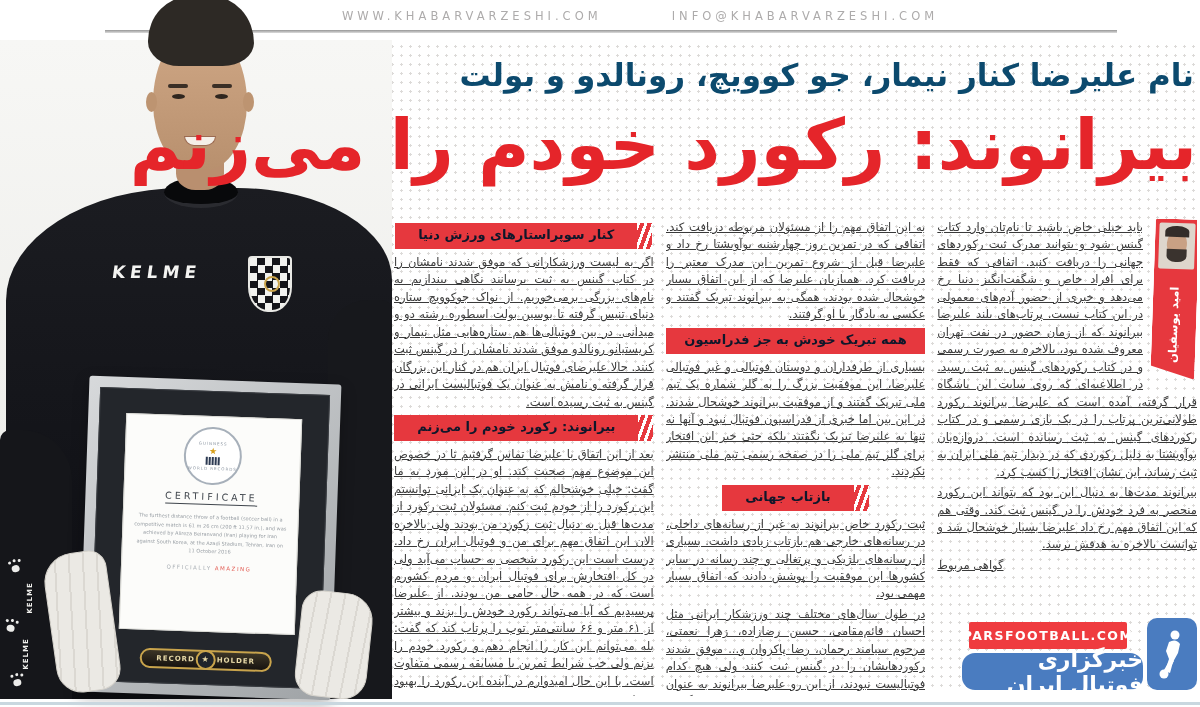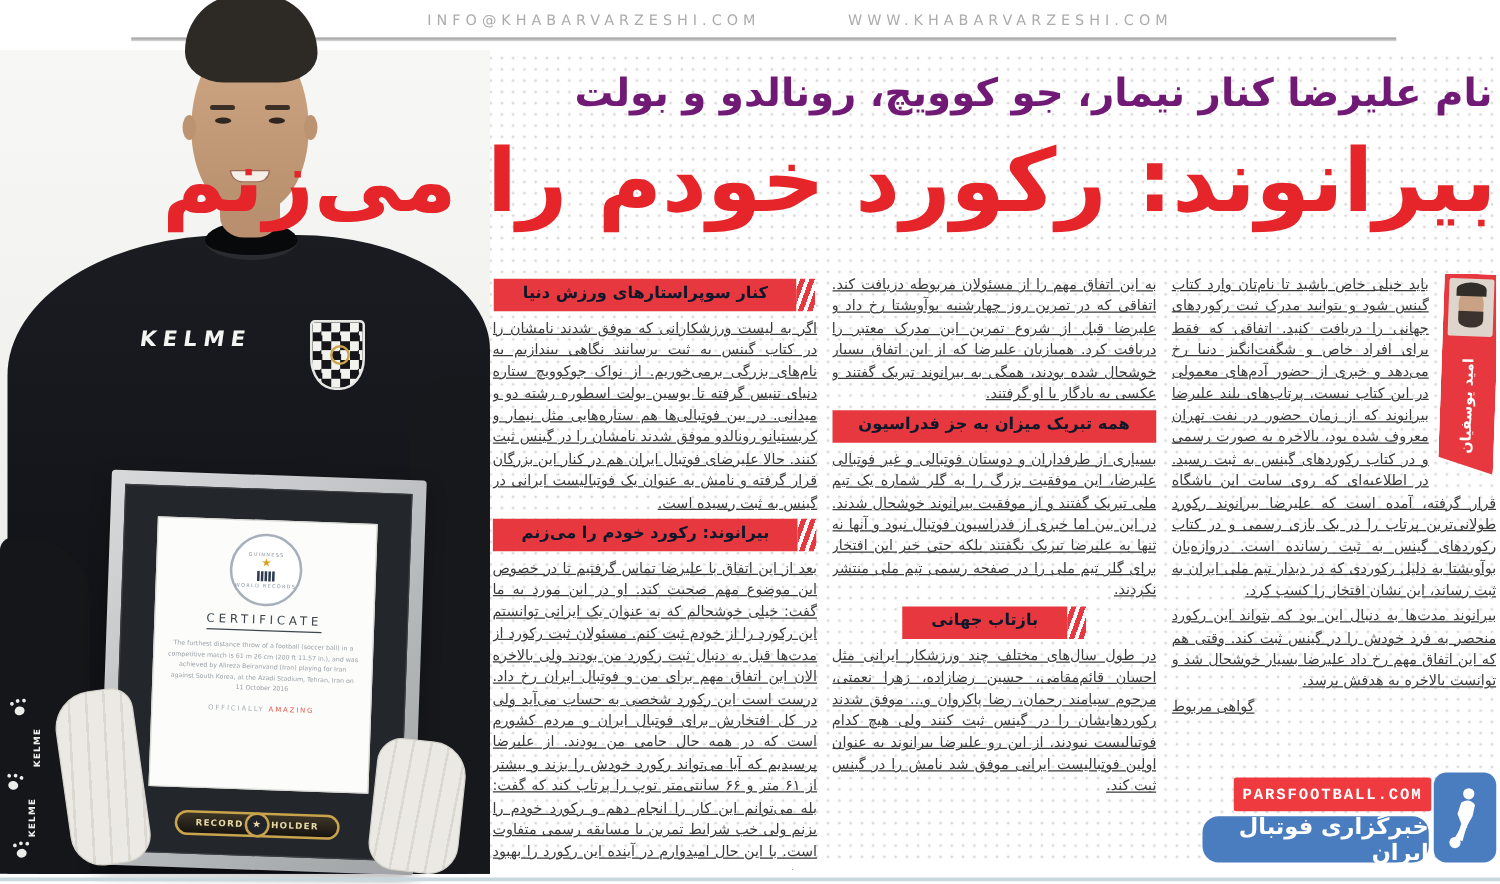--- a/index.html
+++ b/index.html
@@ -93,21 +93,21 @@
                      border:2px solid #c9a44c; border-radius:50%; color:#e7d9a8; font-size:8px;
                      line-height:16px; text-align:center; }
   .glove { position:absolute; background:#ebe9e4; border:1px solid #d6d3cc;
            background-image:repeating-linear-gradient(95deg, transparent 0 12px, #dbd8d2 12px 14px); }
   .glove.left { left:50px; top:552px; width:64px; height:140px; border-radius:30px 18px 22px 26px;
                 transform:rotate(-8deg); }
   .glove.right { left:298px; top:592px; width:72px; height:106px; border-radius:20px 28px 24px 22px;
                  transform:rotate(6deg); }
 
   
-  .kicker { position:absolute; right:6px; top:57px; font-size:31px; font-weight:bold; color:#701a75;
+  .kicker { position:absolute; right:6px; top:57px; font-size:31px; font-weight:bold; color:#0c4a6e;
             direction:rtl; white-space:nowrap; z-index:2;text-align:center; }
   .main-title { position:absolute; right:3px; top:100px; font-size:70px; font-weight:bold;
                 color:#e5252a; direction:rtl; white-space:nowrap; line-height:1.3; z-index:2; }
 
   
   .article { position:absolute; top:219px; left:394px; right:3px; height:477px; z-index:10;
              direction:rtl; display:flex; gap:12px; overflow:hidden; }
   .col { flex:1; font-size:11.5px; line-height:1.52; text-align:justify; color:#3a3a3a;
          overflow:hidden; }
   .col p { margin:0 0 3px;text-decoration:underline; }
@@ -129,43 +129,43 @@
   .ap-hair { position:absolute; left:6px; top:3px; width:24px; height:11px; background:#332d29;
              border-radius:50% 50% 0 0; }
   .ap-beard { position:absolute; left:8px; top:26px; width:20px; height:13px; background:#3a332e;
               border-radius:0 0 45% 45%; }
   .author-name { position:absolute; top:97px; left:-33px; width:110px; text-align:center;
                  transform:rotate(-90deg); color:#fff; font-size:11.5px; font-weight:bold;
                  white-space:nowrap; }
 
   
   .watermark { position:absolute; right:3px; top:618px; width:238px; height:72px; z-index:30; }
-  .wm-site { position:absolute; right:52px; top:4px; width:158px; height:27px; background:#ef3b3f;
+  .wm-site { position:absolute; right:70px; top:4px; width:158px; height:27px; background:#ef3b3f;
              color:#fff; font-size:12.5px; font-weight:bold; letter-spacing:1.5px;
-             display:flex; align-items:center; justify-content:center; border-radius:2px;font-family:Liberation Mono, monospace; }
+             display:flex; align-items:center; justify-content:center; border-radius:2px; }
   .wm-agency { position:absolute; right:54px; top:35px; width:181px; height:37px; background:#4a7cc0;
-               color:#fff; font-size:18px; font-weight:bold; display:flex; align-items:center;
+               color:#fff; font-size:22px; font-weight:bold; display:flex; align-items:center;
                justify-content:center; border-radius:13px; direction:rtl; }
   .wm-tile { position:absolute; right:0; top:0; width:50px; height:72px; background:#4a7cc0;
              border-radius:10px; display:flex; align-items:center; justify-content:center; }
 
   
   .bottom-rule { position:absolute; left:0; right:0; bottom:2px; height:3px; background:#c9d7df;
                  z-index:4; }
 </style>
 </head>
 <body>
 
 <div class="page">
 
   <div class="dots"></div>
 
   <div class="top-header">
+    <span>WWW.KHABARVARZESHI.COM</span>
     <span>INFO@KHABARVARZESHI.COM</span>
-    <span>WWW.KHABARVARZESHI.COM</span>
   </div>
   <div class="header-rule"></div>
 
   <div class="photo">
     <div class="photo-bg"></div>
     <div class="pants"></div>
     <div class="jersey"></div>
     <div class="arm-left"></div>
     <div class="arm-right"></div>
     <div class="collar"></div>
@@ -237,27 +237,28 @@
       </div>
       <p>باید خیلی خاص باشید تا نام‌تان وارد کتاب گینس شود و بتوانید مدرک ثبت رکوردهای جهانی را دریافت کنید. اتفاقی که فقط برای افراد خاص و شگفت‌انگیز دنیا رخ می‌دهد و خبری از حضور آدم‌های معمولی در این کتاب نیست. پرتاب‌های بلند علیرضا بیرانوند که از زمان حضور در نفت تهران معروف شده بود، بالاخره به صورت رسمی و در کتاب رکوردهای گینس به ثبت رسید. در اطلاعیه‌ای که روی سایت این باشگاه قرار گرفته، آمده است که علیرضا بیرانوند رکورد طولانی‌ترین پرتاب را در یک بازی رسمی و در کتاب رکوردهای گینس به ثبت رسانده است. دروازه‌بان بوآویشتا به دلیل رکوردی که در دیدار تیم ملی ایران به ثبت رساند، این نشان افتخار را کسب کرد.</p>
       <p>بیرانوند مدت‌ها به دنبال این بود که بتواند این رکورد منحصر به فرد خودش را در گینس ثبت کند. وقتی هم که این اتفاق مهم رخ داد علیرضا بسیار خوشحال شد و توانست بالاخره به هدفش برسد.</p>
       <p class="endline">گواهی مربوط</p>
     </div>
 
     <div class="col">
       <p>به این اتفاق مهم را از مسئولان مربوطه دریافت کند. اتفاقی که در تمرین روز چهارشنبه بوآویشتا رخ داد و علیرضا قبل از شروع تمرین این مدرک معتبر را دریافت کرد. همبازیان علیرضا که از این اتفاق بسیار خوشحال شده بودند، همگی به بیرانوند تبریک گفتند و عکسی به یادگار با او گرفتند.</p>
       <div class="sec">
         <span class="sec-slash"></span>
-        <span class="sec-label">همه تبریک میزان به جز فدراسیون</span>
+        <span class="sec-label">همه تبریک خودش به جز فدراسیون</span>
       </div>
       <p>بسیاری از طرفداران و دوستان فوتبالی و غیر فوتبالی علیرضا، این موفقیت بزرگ را به گلر شماره یک تیم ملی تبریک گفتند و از موفقیت بیرانوند خوشحال شدند. در این بین اما خبری از فدراسیون فوتبال نبود و آنها نه تنها به علیرضا تبریک نگفتند بلکه حتی خبر این افتخار برای گلر تیم ملی را در صفحه رسمی تیم ملی منتشر نکردند.</p>
       <div class="sec">
         <span class="sec-slash"></span>
         <span class="sec-label">بازتاب جهانی</span>
       </div>
+      <p>ثبت رکورد خاص بیرانوند به غیر از رسانه‌های داخلی، در رسانه‌های خارجی هم بازتاب زیادی داشت. بسیاری از رسانه‌های بلژیکی و پرتغالی و چند رسانه در سایر کشورها این موفقیت را پوشش دادند که اتفاق بسیار مهمی بود.</p>
       <p>در طول سال‌های مختلف چند ورزشکار ایرانی مثل احسان قائم‌مقامی، حسین رضازاده، زهرا نعمتی، مرحوم سیامند رحمان، رضا پاکروان و... موفق شدند رکوردهایشان را در گینس ثبت کنند ولی هیچ کدام فوتبالیست نبودند. از این رو علیرضا بیرانوند به عنوان اولین فوتبالیست ایرانی موفق شد نامش را در گینس ثبت کند.</p>
     </div>
 
     <div class="col">
       <div class="sec">
         <span class="sec-slash"></span>
         <span class="sec-label">کنار سوپراستارهای ورزش دنیا</span>
       </div>
       <p>اگر به لیست ورزشکارانی که موفق شدند نامشان را در کتاب گینس به ثبت برسانند نگاهی بیندازیم به نام‌های بزرگی برمی‌خوریم. از نواک جوکوویچ ستاره دنیای تنیس گرفته تا یوسین بولت اسطوره رشته دو و میدانی. در بین فوتبالی‌ها هم ستاره‌هایی مثل نیمار و کریستیانو رونالدو موفق شدند نامشان را در گینس ثبت کنند. حالا علیرضای فوتبال ایران هم در کنار این بزرگان قرار گرفته و نامش به عنوان یک فوتبالیست ایرانی در گینس به ثبت رسیده است.</p>
       <div class="sec">

